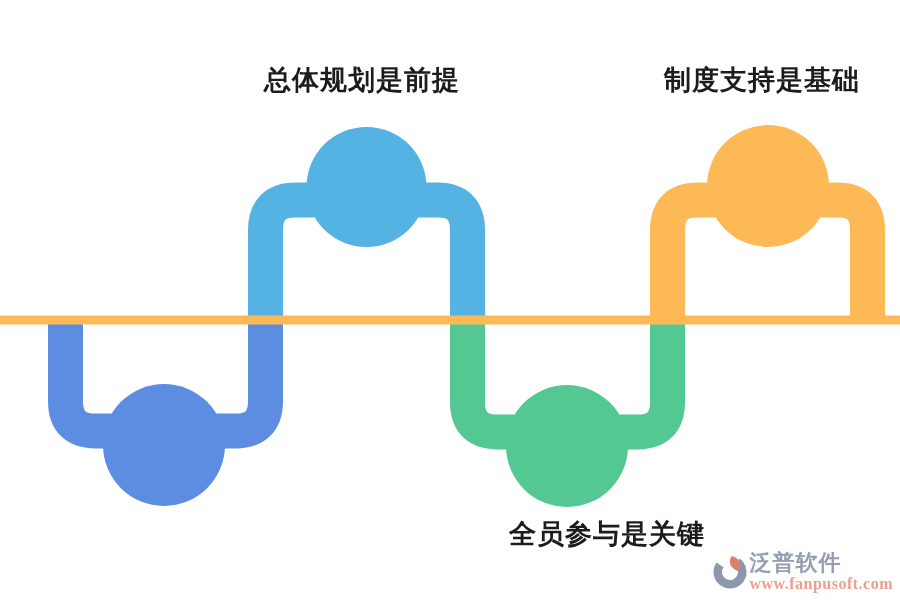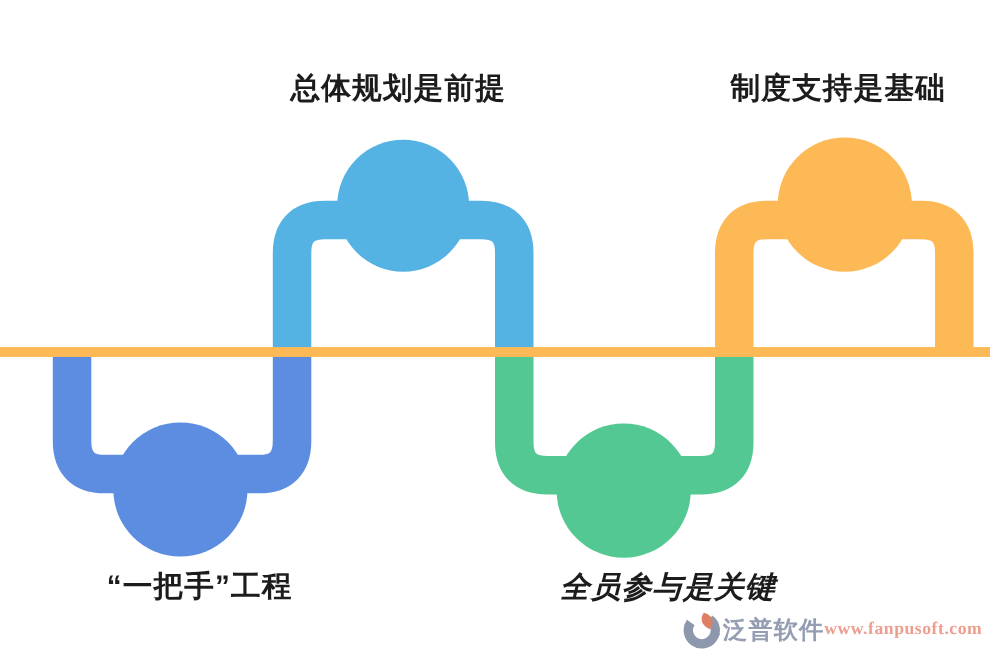--- a/index.html
+++ b/index.html
@@ -17,27 +17,27 @@
     font-size:27px;
     font-weight:bold;
     letter-spacing:1px;
     color:#1c1c1c;
     white-space:nowrap;
     line-height:1.05;
   }
   #lbl-planning{left:264px;top:66px;}
   #lbl-system{left:664px;top:66px;}
   #lbl-leader{left:97px;top:519px;}
-  #lbl-participation{left:509px;top:520px;font-style:italic;}
+  #lbl-participation{left:509px;top:520px;}
   .logo{
     position:absolute;
     right:7px;bottom:8px;
     display:flex;align-items:center;gap:2px;
   }
-  .logo-col{display:flex;align-items:flex-start;}
+  .logo-col{display:flex;flex-direction:column;align-items:flex-start;}
   .logo-brand{
     font-size:22px;font-weight:bold;letter-spacing:1px;
     color:#949DB2;line-height:1;
   }
   .logo-url{
     font-family:"Liberation Serif","DejaVu Serif",serif;
     font-size:16px;font-weight:bold;letter-spacing:0.5px;
     color:#EE9E8E;line-height:1;margin-top:2px;
   }
 </style>
@@ -68,21 +68,20 @@
       <circle cx="768" cy="186" r="61" fill="#FDB956"></circle>
     </g>
 
     <rect x="0" y="315.5" width="900" height="9" fill="#FDB956"></rect>
   </svg>
 
   <div class="lbl" id="lbl-system">制度支持是基础</div>
 
   <div class="lbl" id="lbl-planning">总体规划是前提</div>
 
-  <div class="lbl" id="lbl-leader">“一把手”工程</div>
 
   <div class="lbl" id="lbl-participation">全员参与是关键</div>
 
   <div class="logo">
     <svg width="34" height="38" viewBox="0 0 36 40">
       <circle cx="18" cy="20" r="13" fill="none" stroke="#8E98AC" stroke-width="9" stroke-dasharray="61 21" transform="rotate(-55 18 20)"></circle>
       <path d="M20 3 C28 5 31 12 26 19 C17 15 16 8 20 3 Z" fill="#DD8066"></path>
       <path d="M26 23 L36 23 L27 35 Z" fill="#8E98AC"></path>
     </svg>
     <div class="logo-col">

